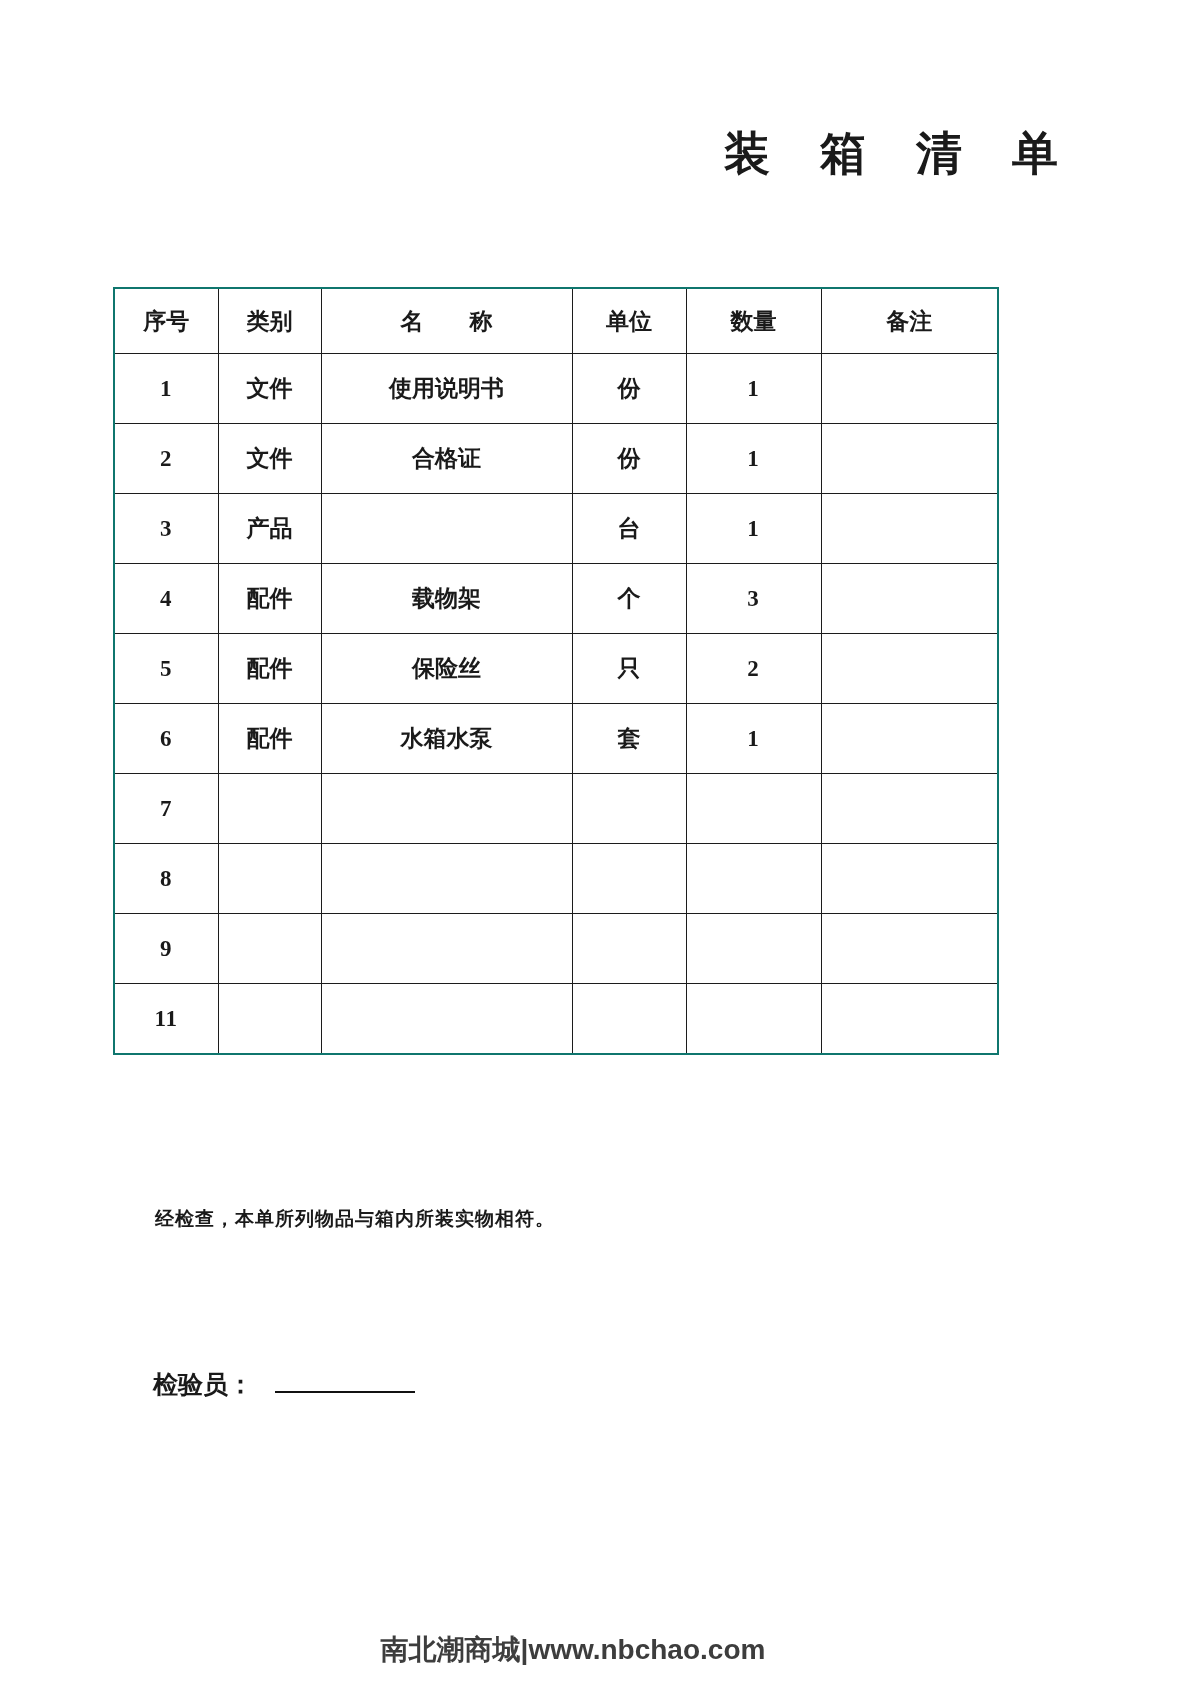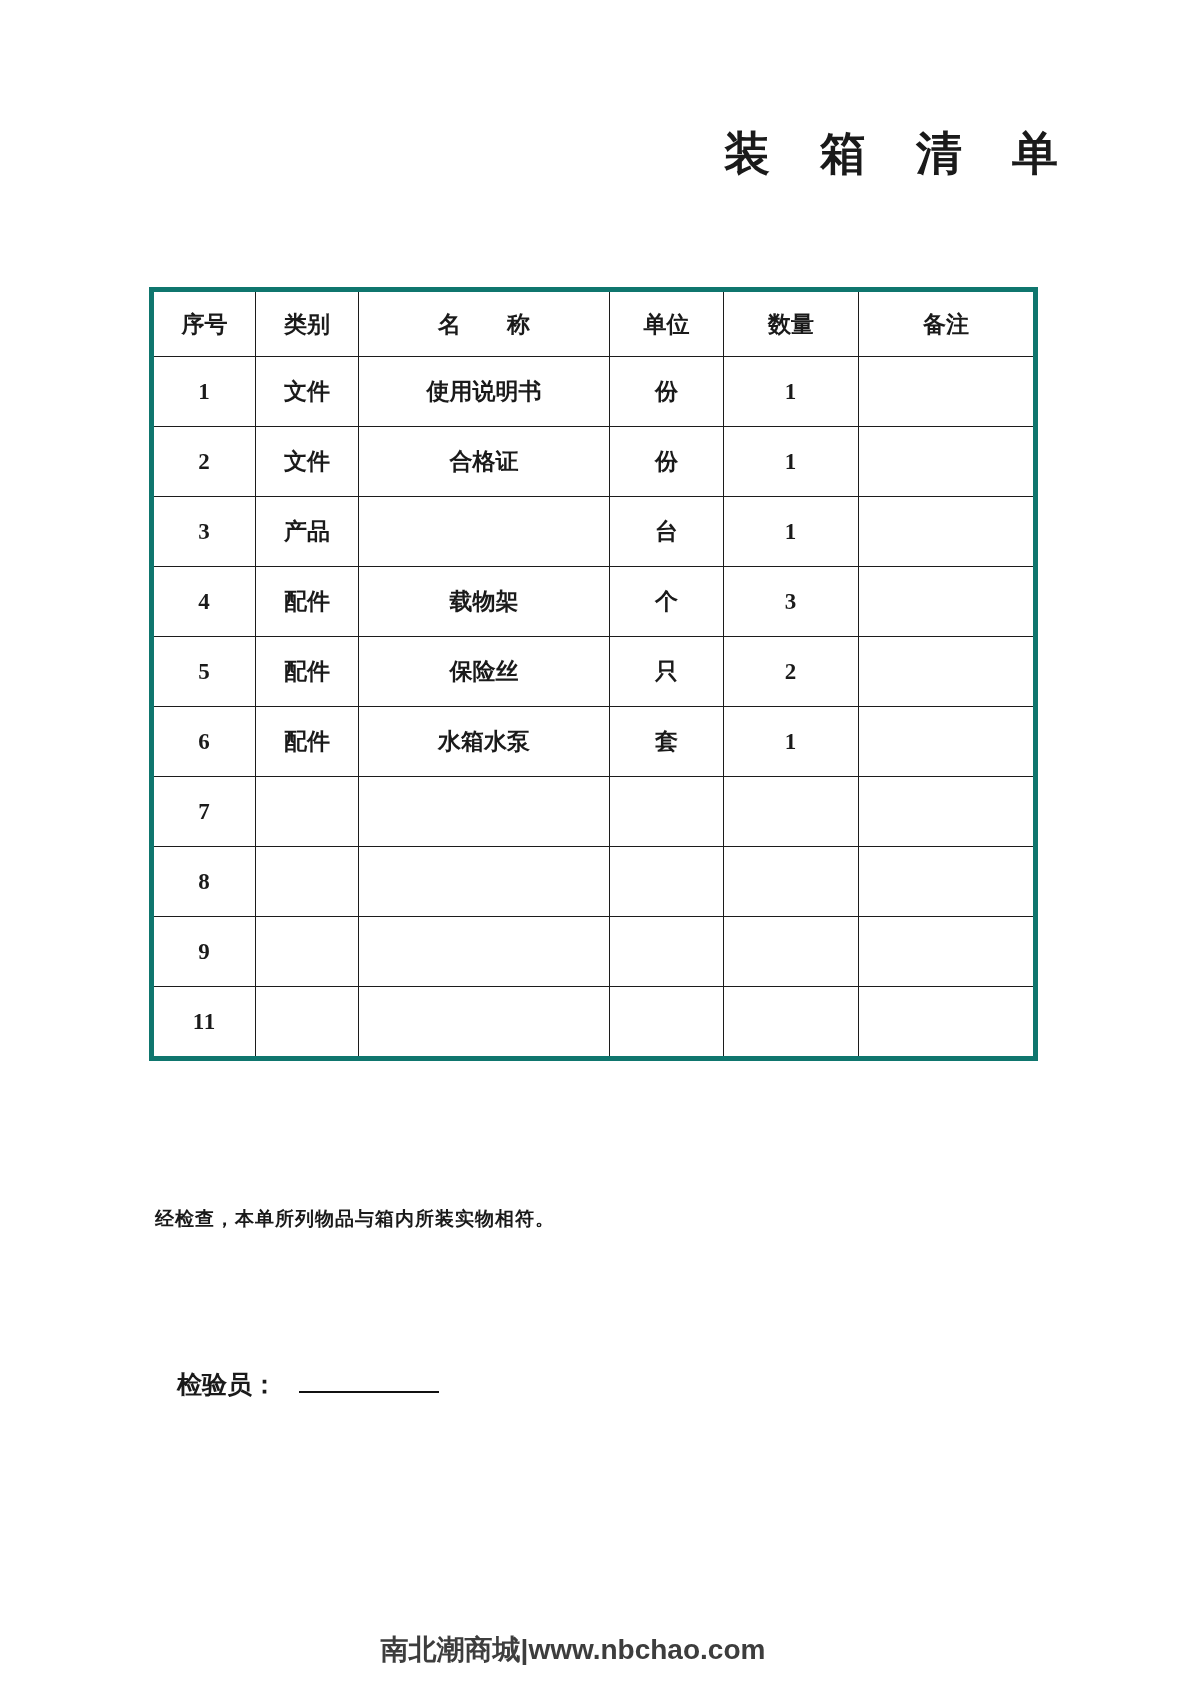--- a/index.html
+++ b/index.html
@@ -30,22 +30,21 @@
   .table-wrap {
     position: absolute;
     top: 287px;
     left: 113px;
     width: 884px;
   }
   table.packing {
     border-collapse: collapse;
     table-layout: fixed;
     width: 884px;
-    border: 5px solid #0f766e;
-    margin-left: 36px;
+    border: 2px solid #0f766e;
   }
   table.packing td, table.packing th {
     border: 1px solid #1c1c1c;
     text-align: center;
     vertical-align: middle;
     padding: 0;
     overflow: hidden;
     font-size: 23px;
     font-weight: bold;
     white-space: pre;
@@ -65,21 +64,20 @@
     font-size: 19px;
     font-weight: bold;
     letter-spacing: 1px;
   }
   .inspector {
     position: absolute;
     top: 1368px;
     left: 153px;
     font-size: 25px;
     font-weight: bold;
-    margin-left: 24px;
   }
   .sig-line {
     display: inline-block;
     width: 140px;
     height: 20px;
     margin-left: 22px;
     border-bottom: 2px solid #111111;
     vertical-align: baseline;
   }
   .footer {

